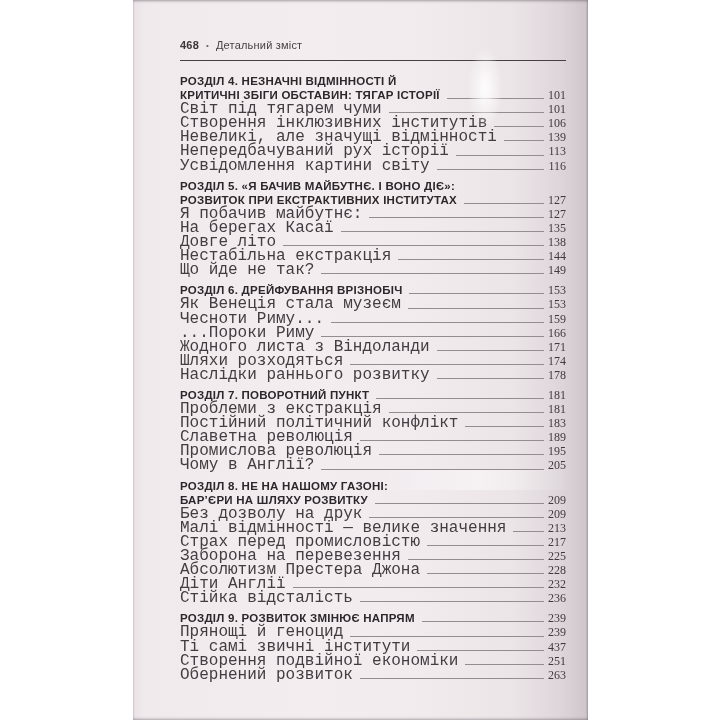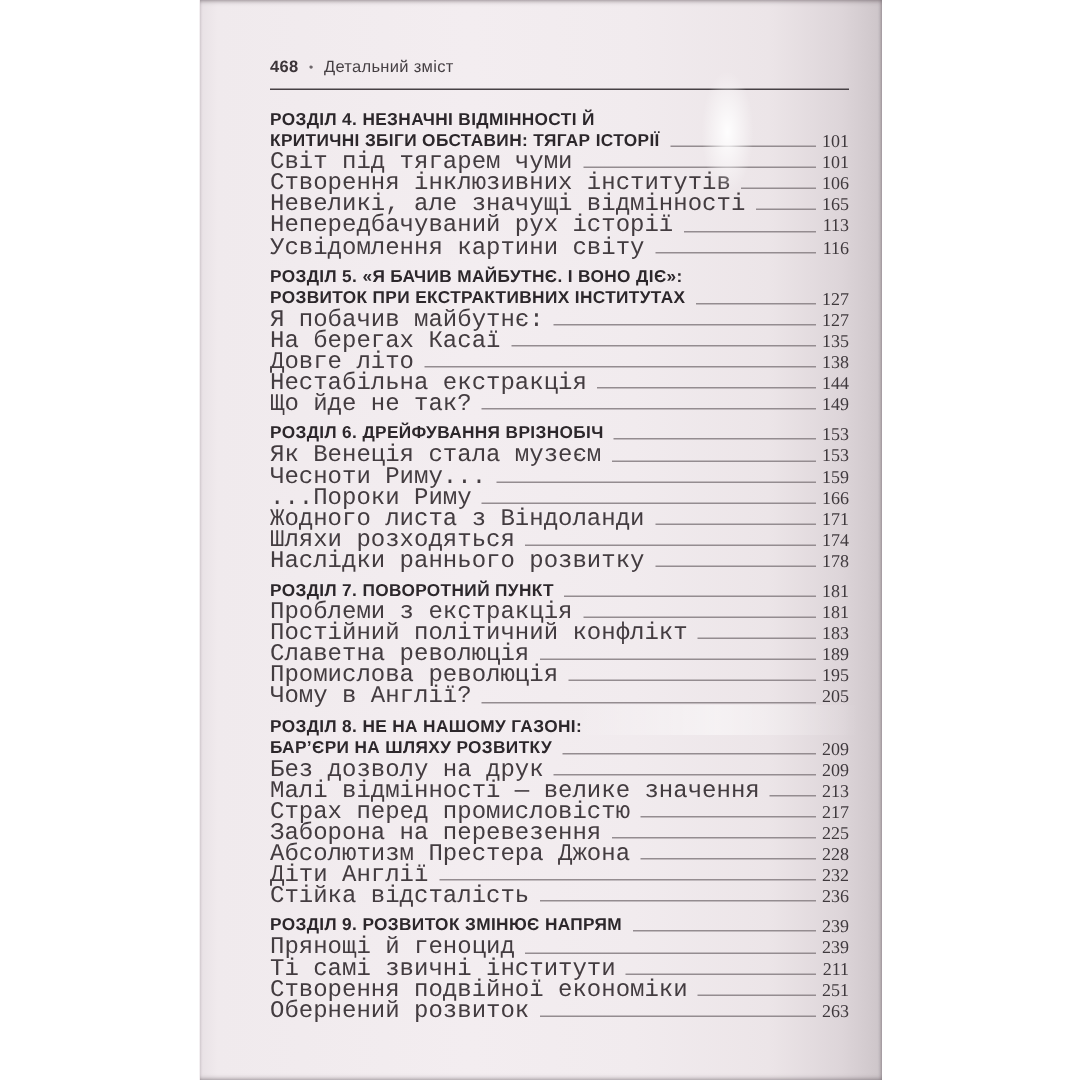--- a/index.html
+++ b/index.html
@@ -125,21 +125,21 @@
               <span class="num">101</span>
             </div>
             <div class="row entry">
               <span class="t">Створення інклюзивних інститутів</span>
               <span class="leader"></span>
               <span class="num">106</span>
             </div>
             <div class="row entry">
               <span class="t">Невеликі, але значущі відмінності</span>
               <span class="leader"></span>
-              <span class="num">165</span>
+              <span class="num">139</span>
             </div>
             <div class="row entry">
               <span class="t">Непередбачуваний рух історії</span>
               <span class="leader"></span>
               <span class="num">113</span>
             </div>
             <div class="row entry">
               <span class="t">Усвідомлення картини світу</span>
               <span class="leader"></span>
               <span class="num">116</span>
@@ -301,21 +301,21 @@
               <span class="num">239</span>
             </div>
             <div class="row entry">
               <span class="t">Прянощі й геноцид</span>
               <span class="leader"></span>
               <span class="num">239</span>
             </div>
             <div class="row entry">
               <span class="t">Ті самі звичні інститути</span>
               <span class="leader"></span>
-              <span class="num">211</span>
+              <span class="num">437</span>
             </div>
             <div class="row entry">
               <span class="t">Створення подвійної економіки</span>
               <span class="leader"></span>
               <span class="num">251</span>
             </div>
             <div class="row entry">
               <span class="t">Обернений розвиток</span>
               <span class="leader"></span>
               <span class="num">263</span>

